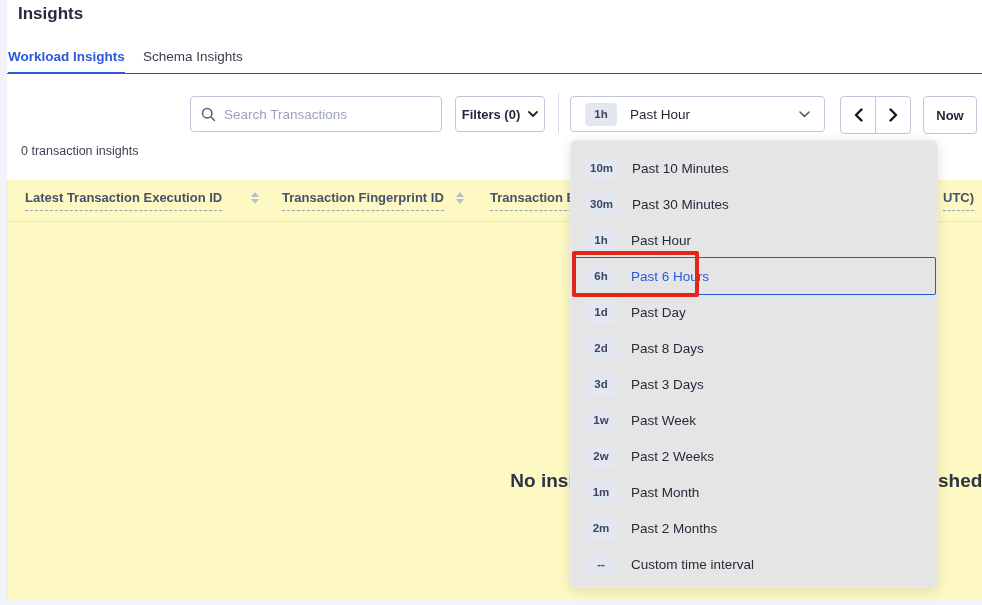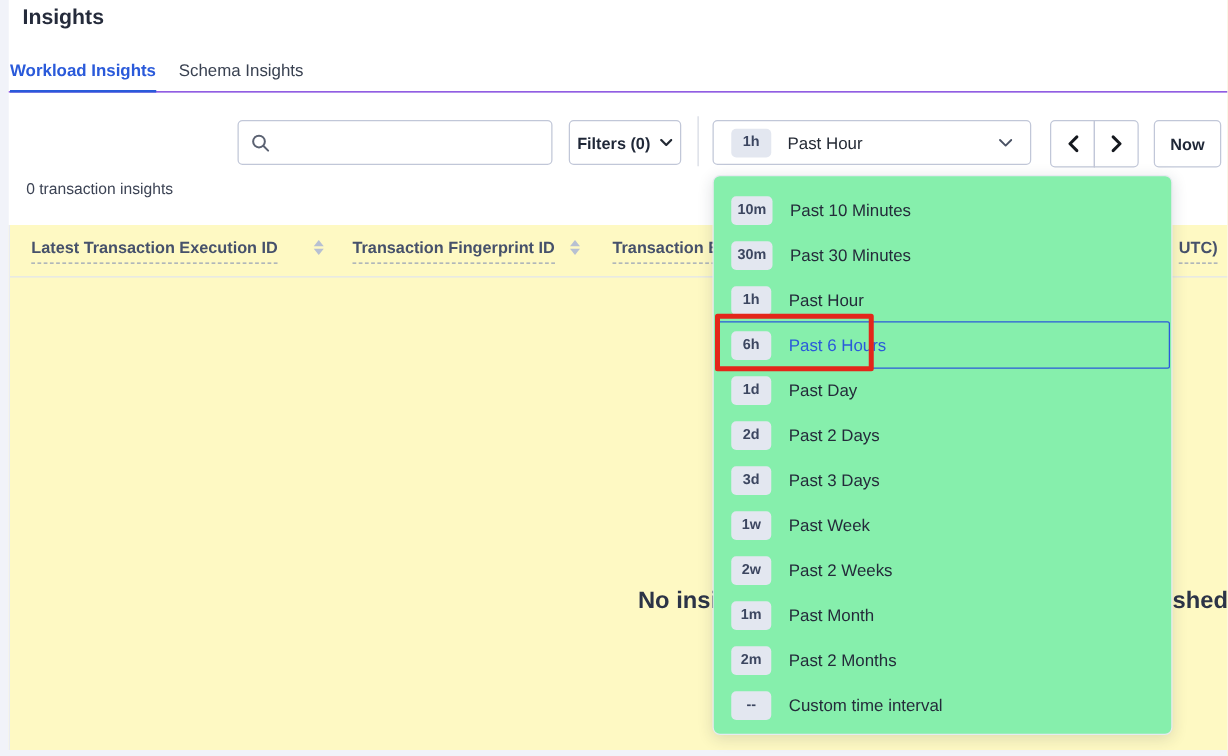--- a/index.html
+++ b/index.html
@@ -90,21 +90,21 @@
   .sort-icon { position:absolute; top:12px; width:9px; display:flex; flex-direction:column; align-items:center; gap:2px; cursor:pointer; }
   .sort-icon .up    { width:0;height:0;border-left:4px solid transparent;border-right:4px solid transparent;border-bottom:5px solid #b7c0d2; }
   .sort-icon .down  { width:0;height:0;border-left:4px solid transparent;border-right:4px solid transparent;border-top:5px solid #b7c0d2; }
   .empty-msg {
     position:absolute; left:498px; top:290px; width:486px; text-align:center;
     font-size:19px; font-weight:bold; color:#2c3447; white-space:nowrap; z-index:1;
   }
   
   .dropdown {
     position:absolute; left:563px; top:140px; width:368px; height:448px;
-    background:#86efac; border:1px solid #e8eaf1; border-radius:6px;
+    background:#e5e5e5; border:1px solid #e8eaf1; border-radius:6px;
     box-shadow:0 3px 12px rgba(30,40,60,0.14);
     z-index:20; padding:9px 0 7px 0;
   }
   .dd-item {
     height:36px; margin:0 2px; padding-left:12px;
     display:flex; align-items:center; gap:14px; cursor:pointer;
   }
   .dd-item .dd-label { font-size:13.5px; color:#242b3a; }
   .dd-item.active { box-shadow:0 0 0 1px #2a5ada; border-radius:1px; }
   .dd-item.active .dd-label { color:#2a5ada; }
@@ -127,20 +127,21 @@
   </div>
 
 
   <div class="search-box">
     <span>
       <svg width="15" height="15" viewBox="0 0 15 15">
           <circle cx="6.2" cy="6.2" r="4.7" fill="none" stroke="#5b6272" stroke-width="1.6"></circle>
           <line x1="9.8" y1="9.8" x2="13.5" y2="13.5" stroke="#5b6272" stroke-width="1.6" stroke-linecap="round"></line>
         </svg>
     </span>
+    <input type="text" placeholder="Search Transactions" style="">
   </div>
 
   <div class="btn filters-btn">
     <span>Filters (0)</span>
     <span>
       <svg width="10" height="6" viewBox="0 0 10 6">
           <polyline points="1,1 5,5 9,1" fill="none" stroke="#242a35" stroke-width="1.8" stroke-linecap="round" stroke-linejoin="round"></polyline>
         </svg>
     </span>
   </div>
@@ -220,21 +221,21 @@
     <div class="dd-item active">
       <span class="interval-badge">6h</span>
       <span class="dd-label">Past 6 Hours</span>
     </div>
     <div class="dd-item">
       <span class="interval-badge">1d</span>
       <span class="dd-label">Past Day</span>
     </div>
     <div class="dd-item">
       <span class="interval-badge">2d</span>
-      <span class="dd-label">Past 2 Days</span>
+      <span class="dd-label">Past 8 Days</span>
     </div>
     <div class="dd-item">
       <span class="interval-badge">3d</span>
       <span class="dd-label">Past 3 Days</span>
     </div>
     <div class="dd-item">
       <span class="interval-badge">1w</span>
       <span class="dd-label">Past Week</span>
     </div>
     <div class="dd-item">

